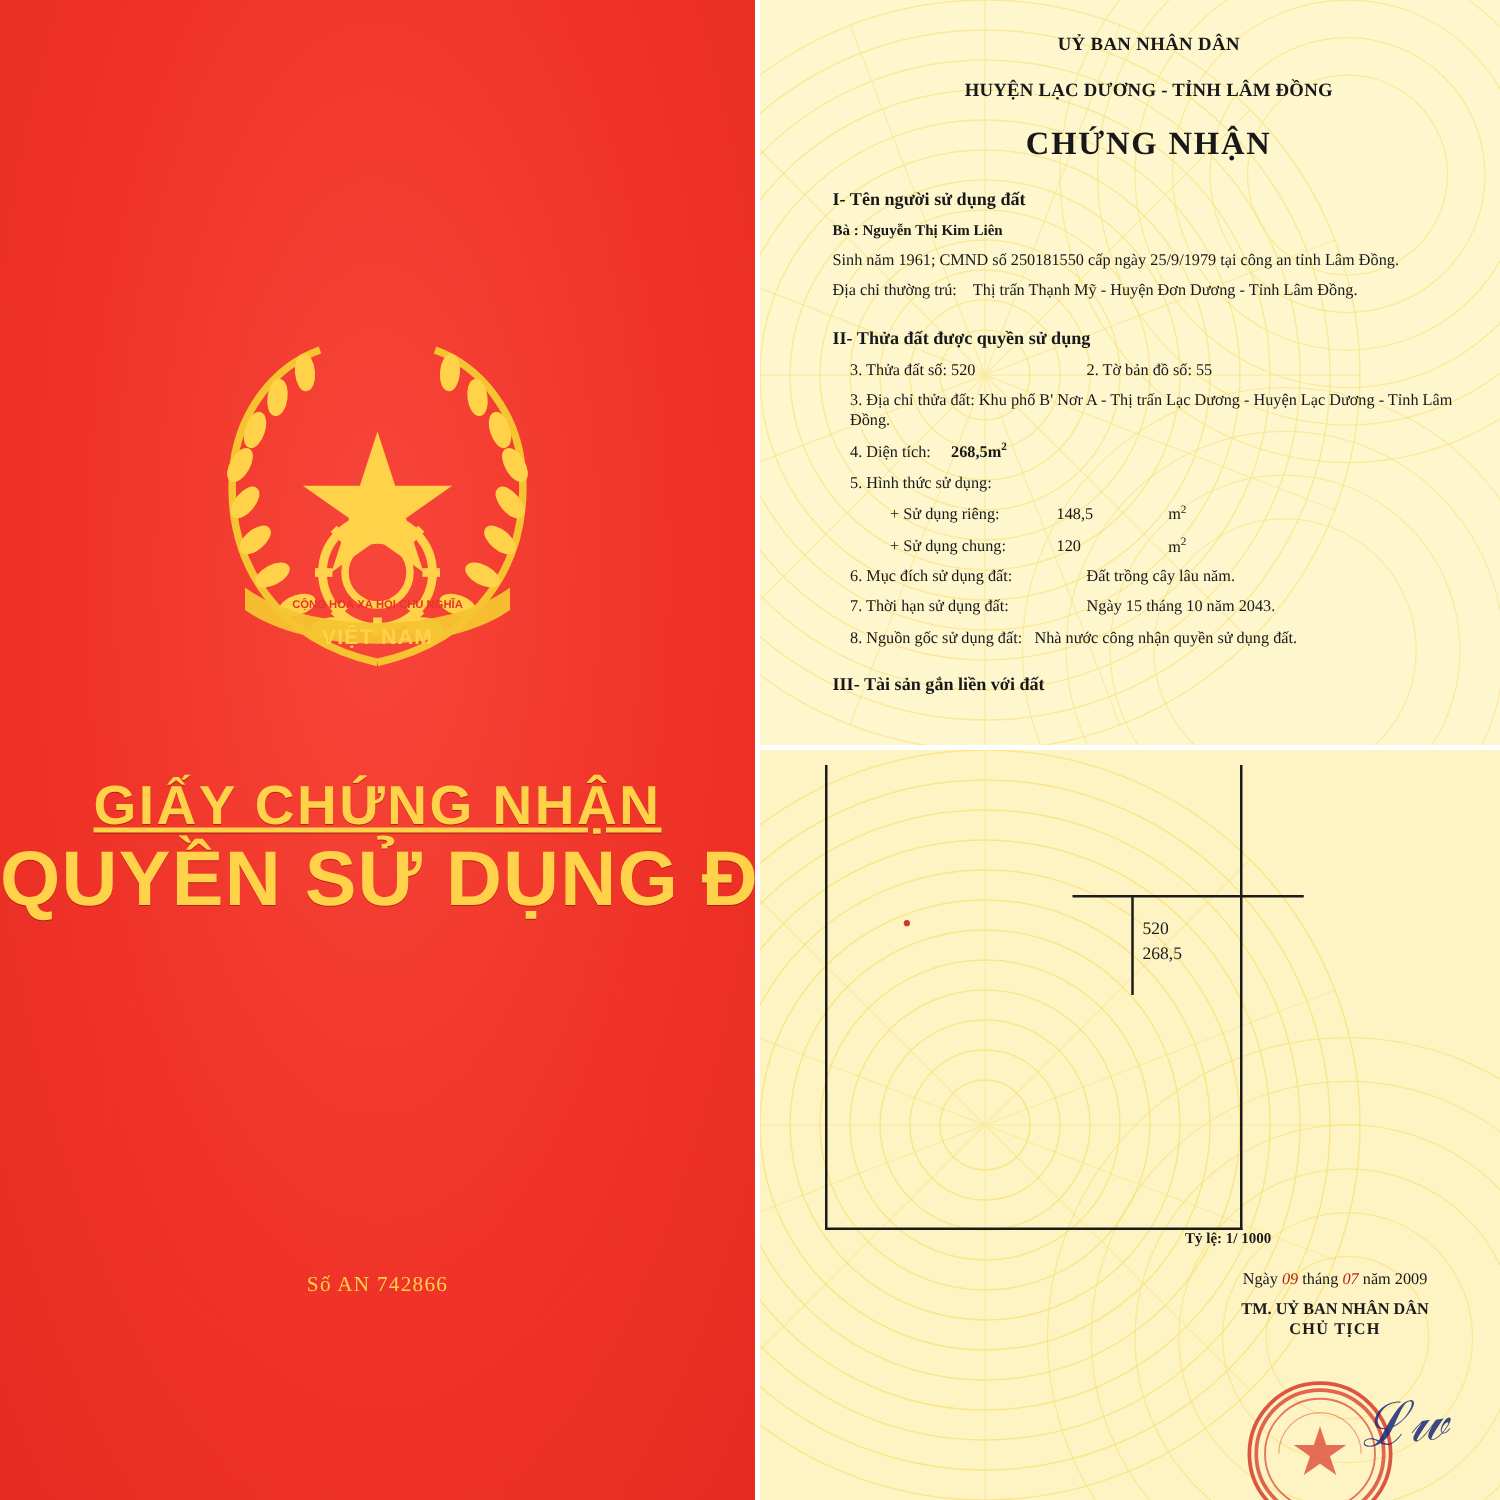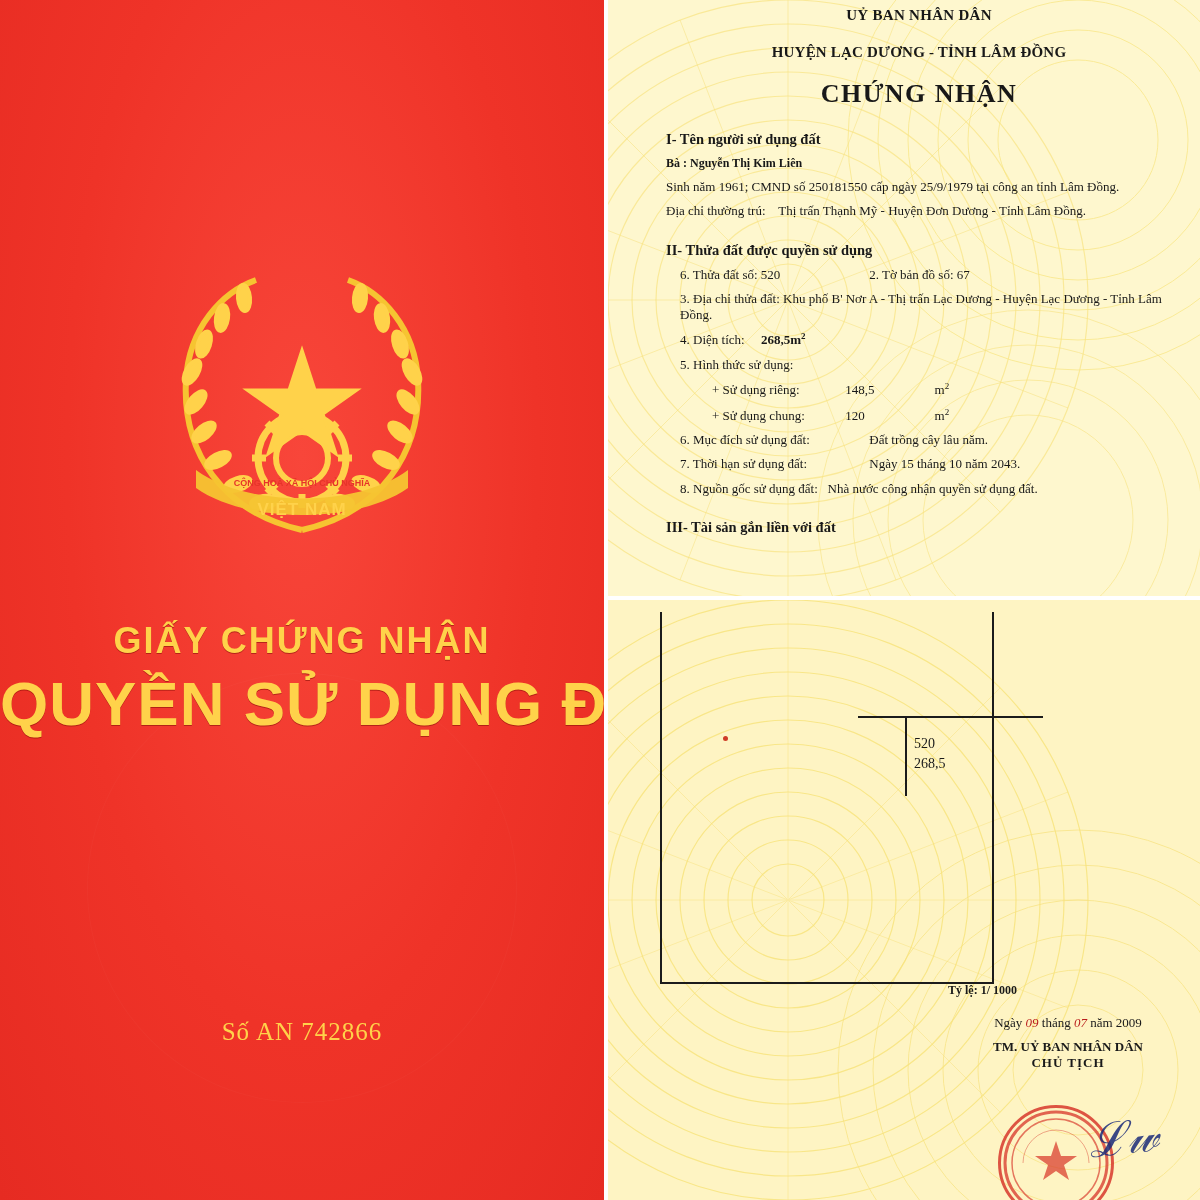--- a/index.html
+++ b/index.html
@@ -53,36 +53,37 @@
     left: 0; width: 604px;
     text-align: center;
     color: #ffd24a;
     font-family: "Liberation Sans", sans-serif;
     font-weight: bold;
     letter-spacing: 2px;
     text-shadow: 0 1px 0 rgba(120,10,0,.5);
   }
   .cover-title.line1 {
     top: 620px;
-    font-size: 36px;
+    font-size: 44px;
+    text-decoration: underline;
   }
   .cover-title.line2 {
     top: 668px;
     font-size: 62px;
     letter-spacing: 1px;
     white-space: nowrap;
   }
   .cover-serial {
     position: absolute;
     left: 0; width: 604px;
     top: 1018px;
     text-align: center;
     color: #ffd24a;
     font-family: "Liberation Serif", serif;
-    font-size: 25px;
+    font-size: 17px;
     letter-spacing: 1px;
   }
 
   
   .cert {
     position: absolute;
     left: 608px; top: 0;
     width: 592px; height: 596px;
     background: #fdf6cf;
     overflow: hidden;
@@ -91,21 +92,21 @@
   .guilloche {
     position: absolute;
     inset: 0;
     pointer-events: none;
   }
   .guilloche svg { width: 100%; height: 100%; display:block; }
 
   .cert-inner {
     position: absolute;
     inset: 0;
-    padding: 1px 14px 0 44px;
+    padding: 22px 14px 0 44px;
     box-sizing: border-box;
   }
   .c-center { text-align: center; }
   .t-uyban {
     font-size: 15px; font-weight: bold; letter-spacing: .3px;
     margin-top: 6px;
   }
   .t-huyen {
     font-size: 15px; font-weight: bold; margin-top: 20px; letter-spacing: .2px;
   }
@@ -345,26 +346,26 @@
       <div class="line indent1">
         <span>Địa chỉ thường trú:</span>
         &nbsp;&nbsp;
         <span>Thị trấn Thạnh Mỹ - Huyện Đơn Dương - Tỉnh Lâm Đồng.</span>
       </div>
 
       <div class="sec-head indent1">II- Thửa đất được quyền sử dụng</div>
 
       <div class="line indent2">
         <span class="lbl-w">
-          <span>6. Thửa đất số:</span>
+          <span>3. Thửa đất số:</span>
           <span>520</span>
         </span>
         <span>
           <span>2. Tờ bản đồ số:</span>
-          <span>67</span>
+          <span>55</span>
         </span>
       </div>
 
       <div class="line indent2">
         <span>3. Địa chỉ thửa đất:</span>
         <span>Khu phố B' Nơr A - Thị trấn Lạc Dương - Huyện Lạc Dương - Tỉnh Lâm Đồng.</span>
       </div>
 
       <div class="line indent2">
         <span>4. Diện tích:</span>

